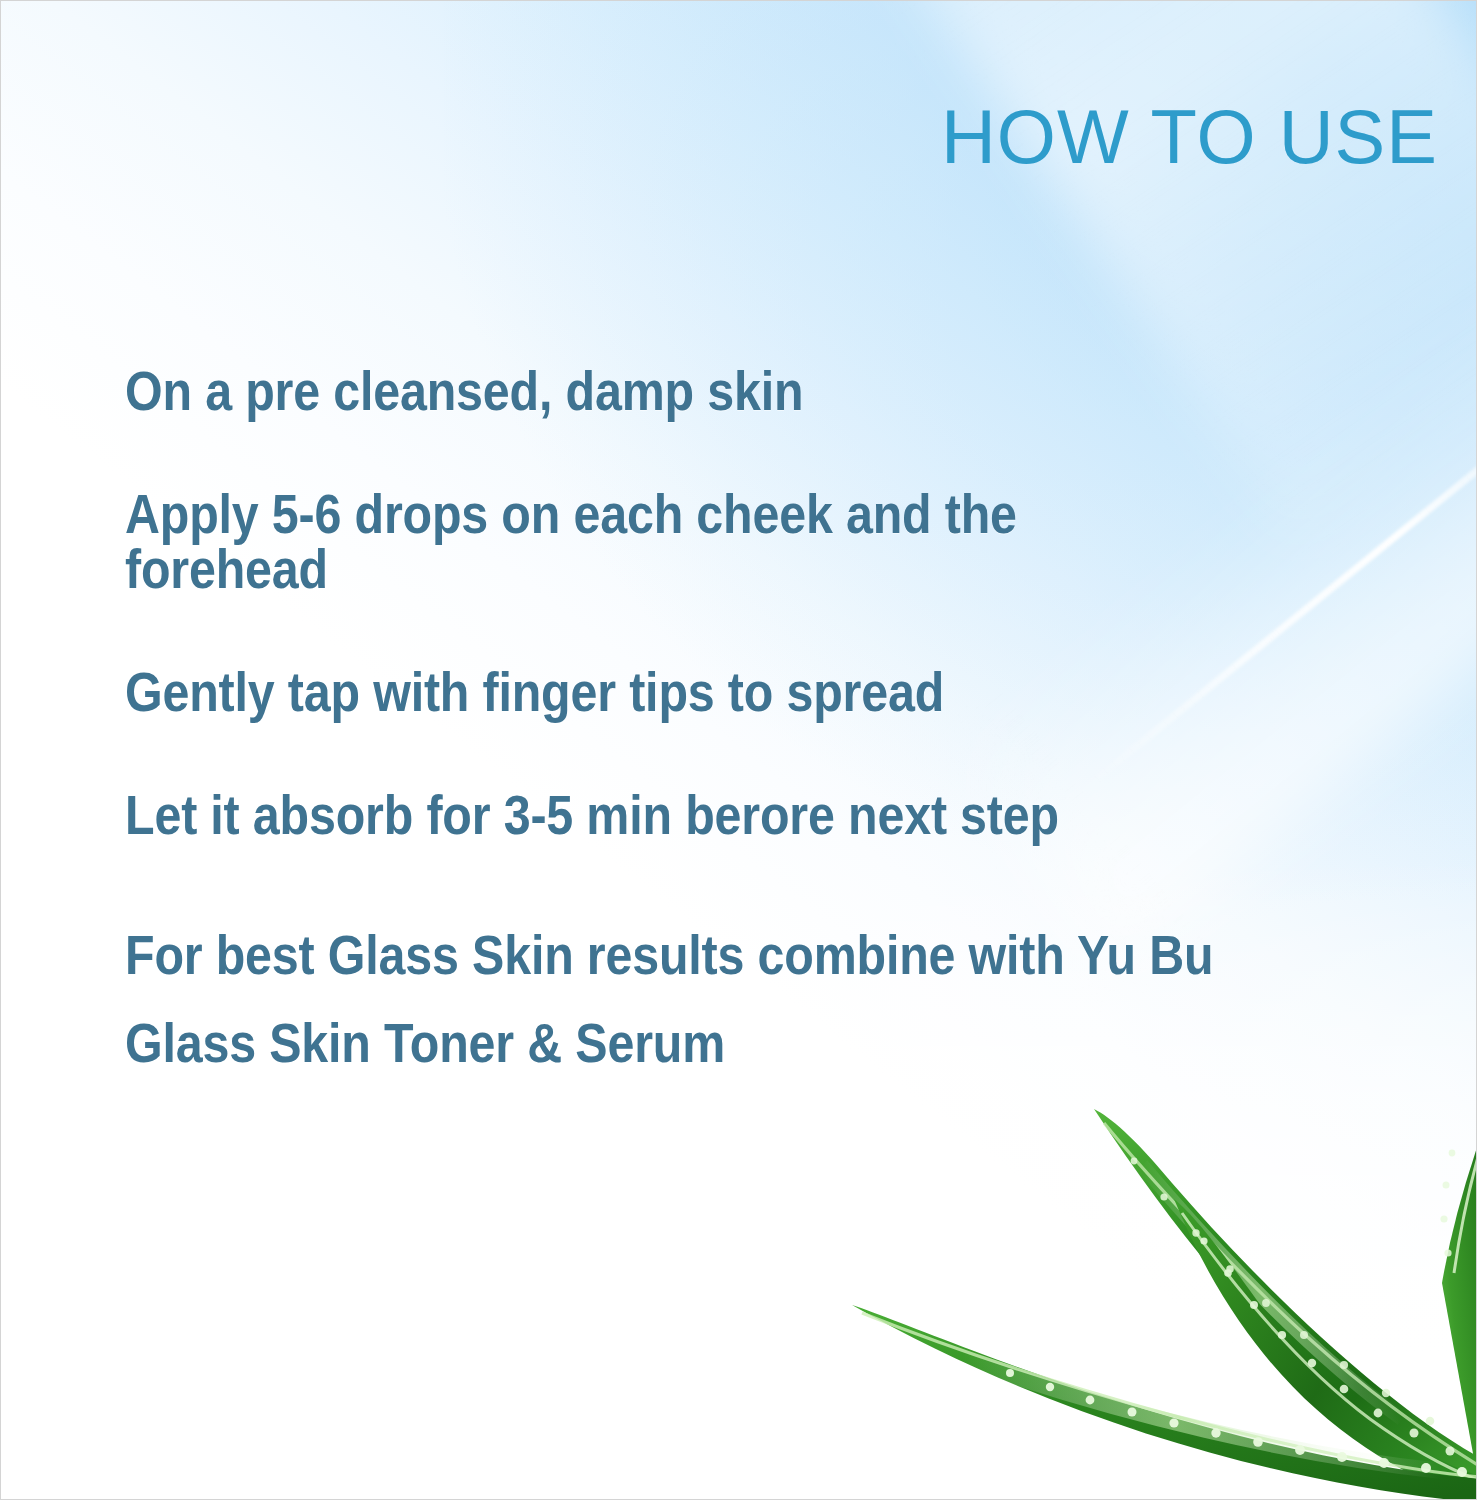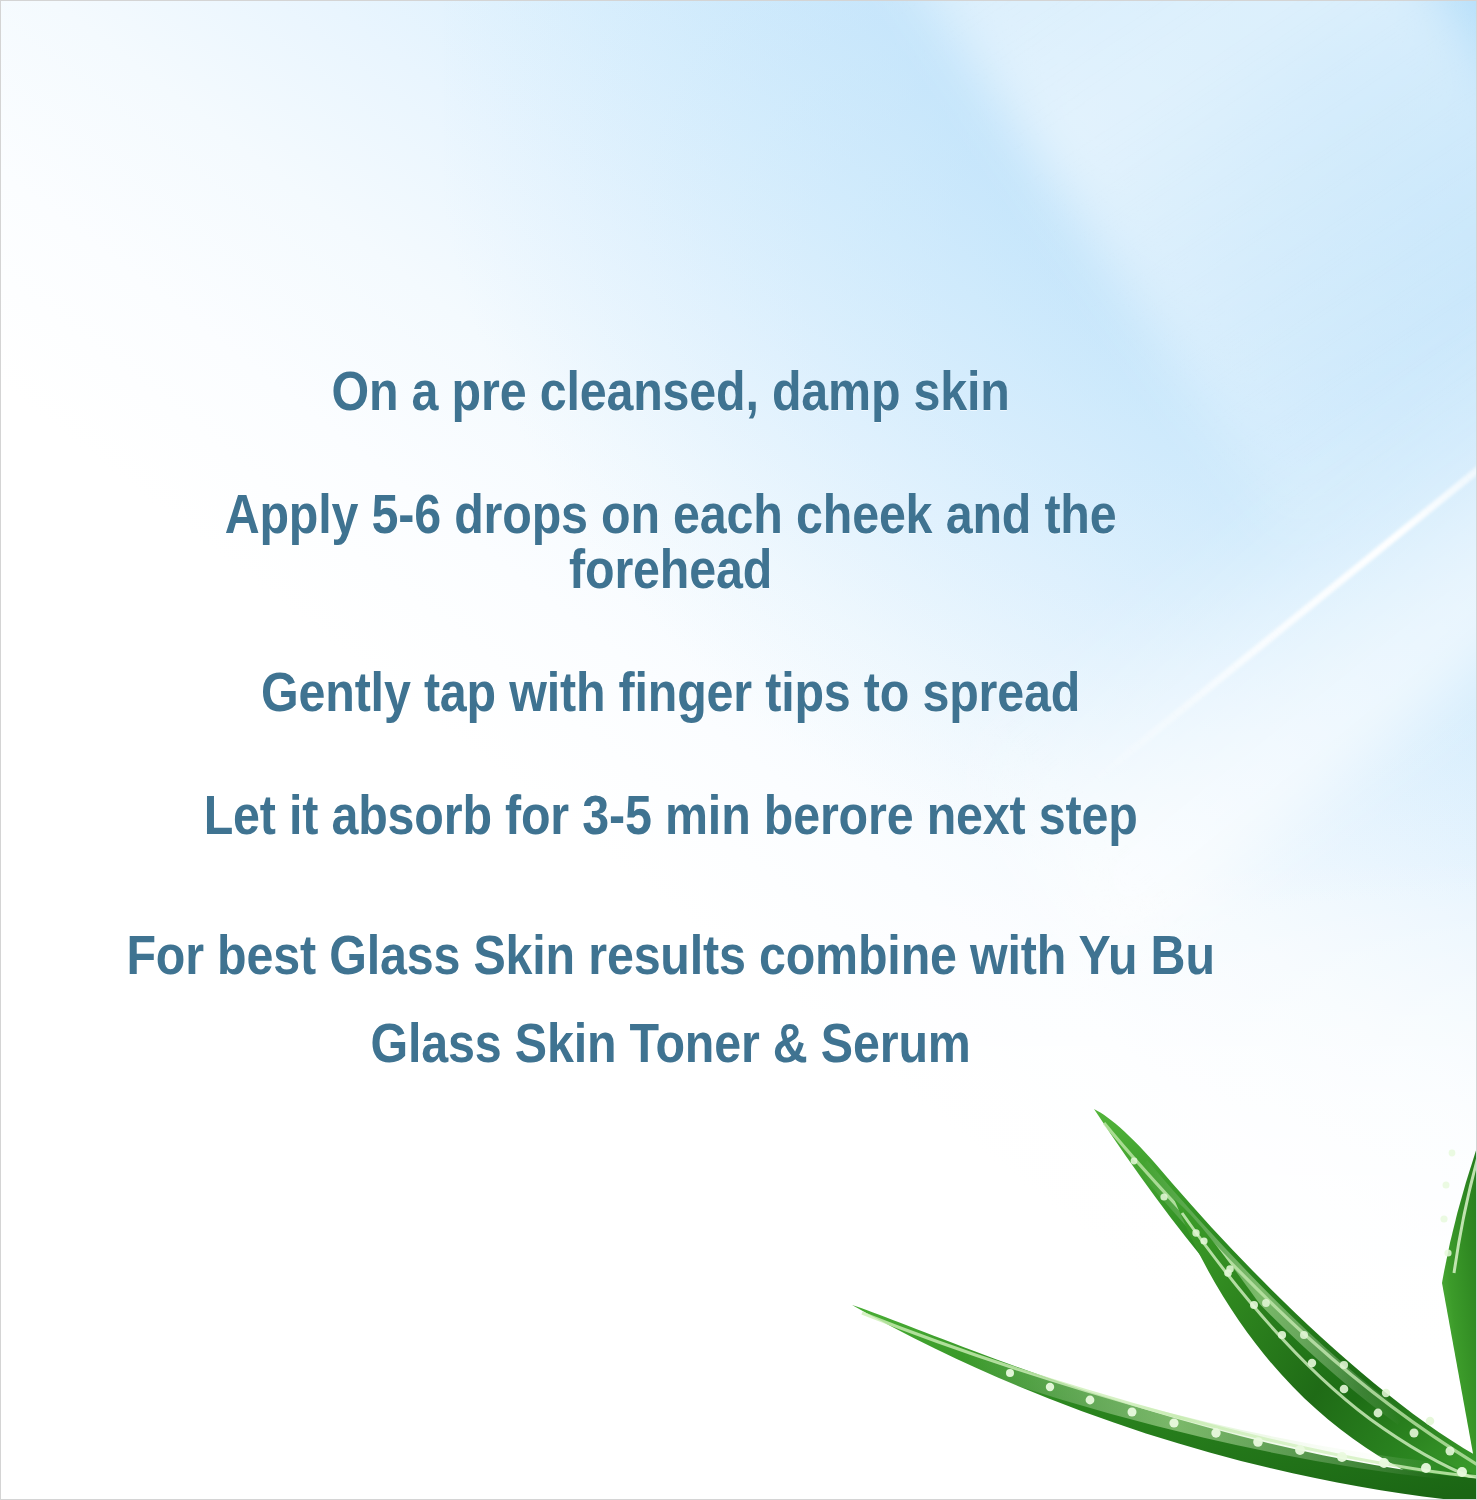--- a/index.html
+++ b/index.html
@@ -143,21 +143,20 @@
     white-space: nowrap;
     line-height: 1;
   }
 
   
   .instructions {
     position: absolute;
     top: 363px;
     left: 124px;
     width: 1240px;
-    text-align: center;
   }
 
   .step {
     font-family: "Liberation Sans Narrow", "Liberation Sans", sans-serif;
     font-weight: bold;
     font-size: 55px;
     line-height: 1.0;
     color: #3f7391;
     margin: 0 0 68px 0;
     letter-spacing: -0.2px;
@@ -187,20 +186,21 @@
   <div class="bg-gradient"></div>
   <div class="bg-wash"></div>
 
   <div class="streak streak-2"></div>
   <div class="streak streak-1"></div>
   <div class="streak streak-4"></div>
   <div class="streak streak-3"></div>
 
   <div class="bottom-fade"></div>
 
+  <div class="title">HOW TO USE</div>
 
   <div class="instructions">
     <p class="step">On a pre cleansed, damp skin</p>
     <p class="step">Apply 5-6 drops on each cheek and the forehead</p>
     <p class="step">Gently tap with finger tips to spread</p>
     <p class="step">Let it absorb for 3-5 min berore next step</p>
     <p class="step">For best Glass Skin results combine with Yu Bu
 Glass Skin Toner &amp; Serum</p>
   </div>
 

